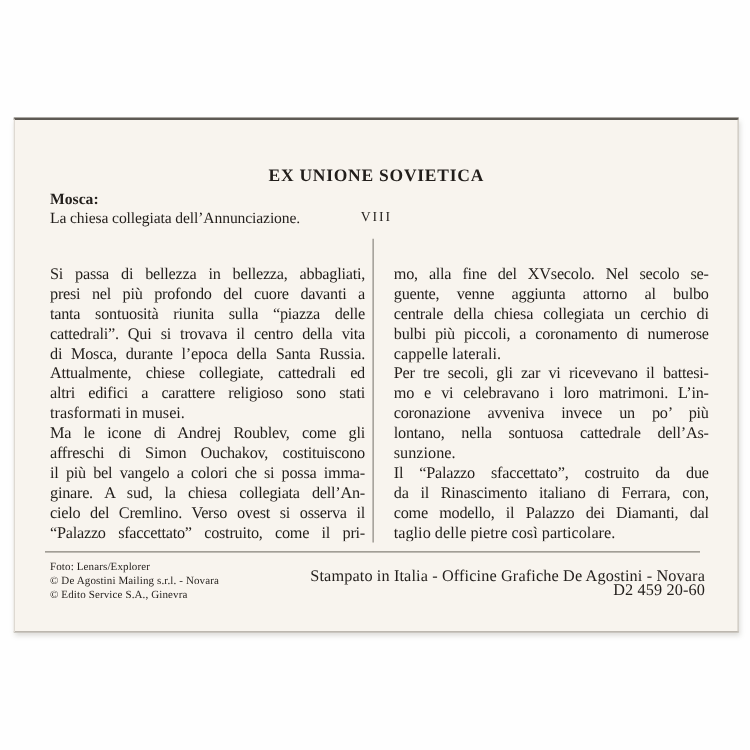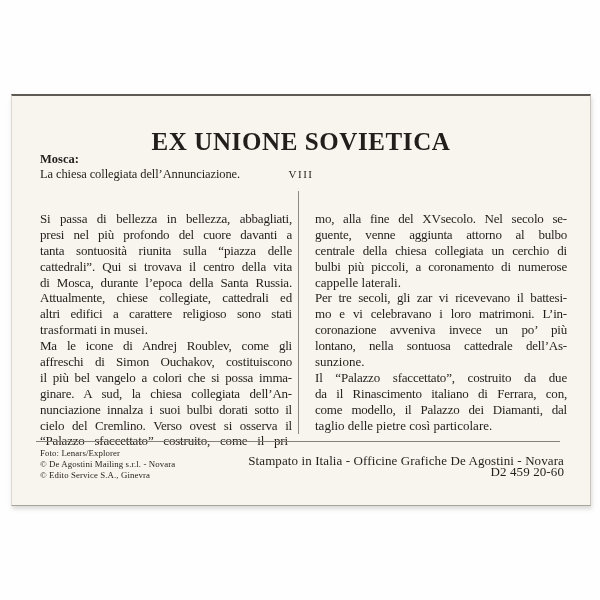--- a/index.html
+++ b/index.html
@@ -23,21 +23,21 @@
     border-right: 1px solid #c9c4bc;
     border-bottom: 1px solid #a8a39b;
     border-left: 1px solid #ded9d2;
     box-shadow: 1px 3px 4px rgba(120,115,105,0.25);
     color: #221e1b;
   }
   .title {
     position: absolute;
     left: 0; top: 36px; width: 100%;
     text-align: center;
-    font-size: 25px; font-weight: bold;
+    font-size: 14px; font-weight: bold;
     letter-spacing: 0.6px;
     line-height: 20px;
   }
   .region {
     position: absolute;
     left: 28px; top: 56px;
     font-size: 12.5px; font-weight: bold;
     line-height: 14px;
   }
   .subtitle {
@@ -124,21 +124,20 @@
         <div class="bodyline just">tanta sontuosità riunita sulla “piazza delle</div>
         <div class="bodyline just">cattedrali”. Qui si trovava il centro della vita</div>
         <div class="bodyline just">di Mosca, durante l’epoca della Santa Russia.</div>
         <div class="bodyline just">Attualmente, chiese collegiate, cattedrali ed</div>
         <div class="bodyline just">altri edifici a carattere religioso sono stati</div>
         <div class="bodyline">trasformati in musei.</div>
         <div class="bodyline just">Ma le icone di Andrej Roublev, come gli</div>
         <div class="bodyline just">affreschi di Simon Ouchakov, costituiscono</div>
         <div class="bodyline just">il più bel vangelo a colori che si possa imma-</div>
         <div class="bodyline just">ginare. A sud, la chiesa collegiata dell’An-</div>
-        <div class="bodyline just">nunciazione innalza i suoi bulbi dorati sotto il</div>
         <div class="bodyline just">cielo del Cremlino. Verso ovest si osserva il</div>
         <div class="bodyline just">“Palazzo sfaccettato” costruito, come il pri-</div>
       </div>
     <div class="divider"></div>
     <div class="col col-right" id="col-right">
         <div class="bodyline just">mo, alla fine del XVsecolo. Nel secolo se-</div>
         <div class="bodyline just">guente, venne aggiunta attorno al bulbo</div>
         <div class="bodyline just">centrale della chiesa collegiata un cerchio di</div>
         <div class="bodyline just">bulbi più piccoli, a coronamento di numerose</div>
         <div class="bodyline">cappelle laterali.</div>

